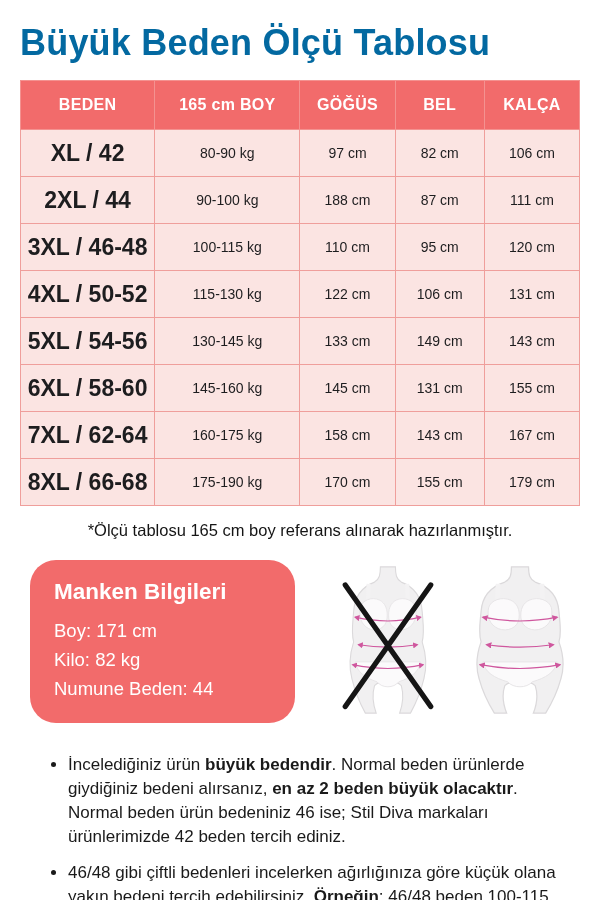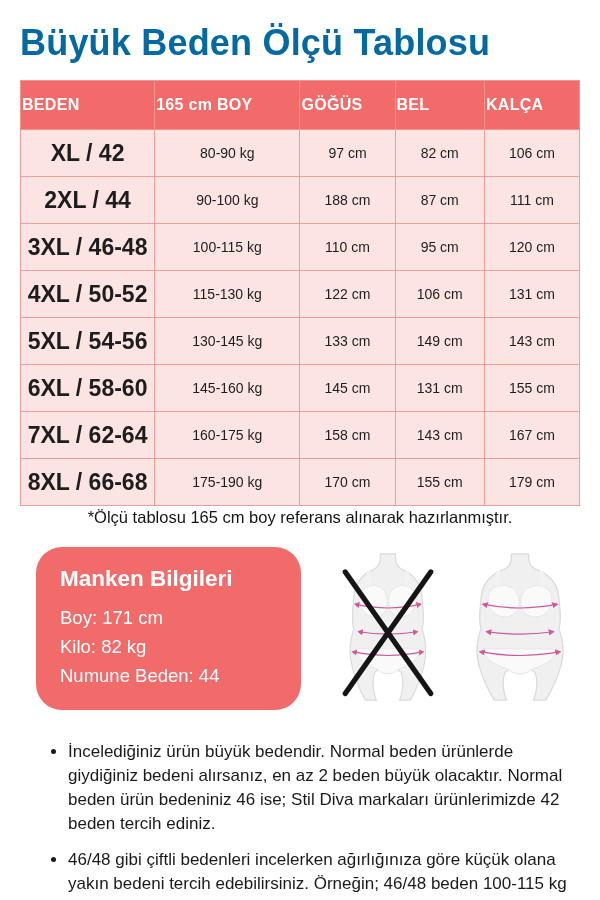--- a/index.html
+++ b/index.html
@@ -19,52 +19,52 @@
     width:560px;border-collapse:collapse;table-layout:fixed;
     border:1px solid #EF9E9B;
   }
   table.size-table col:nth-child(1){width:24%;}
   table.size-table col:nth-child(2){width:26%;}
   table.size-table col:nth-child(3){width:17%;}
   table.size-table col:nth-child(4){width:16%;}
   table.size-table col:nth-child(5){width:17%;}
   table.size-table th{
     background:#F26B6B;color:#ffffff;font-size:16px;font-weight:bold;
-    height:46px;text-align:left;border:1px solid #F49290;letter-spacing:.3px;
+    height:46px;text-align:center;border:1px solid #F49290;letter-spacing:.3px;
   }
   table.size-table td{
     background:#FBE4E2;font-size:14px;height:44px;text-align:center;
     border:1px solid #EF9E9B;color:#1d1d1f;
   }
   table.size-table td:first-child{font-weight:bold;font-size:23px;}
 
   .footnote{
-    text-align:center;font-size:16.5px;margin:2px 0 0;color:#151515;
+    text-align:center;font-size:16.5px;margin:15px 0 0;color:#151515;
   }
 
   .info-row{
-    display:flex;align-items:flex-start;margin:20px 5px 0 16px;
+    display:flex;align-items:flex-start;margin:20px 5px 0 10px;
   }
   .model-box{
     background:#F26B6B;color:#ffffff;border-radius:26px;
     padding:19px 24px 20px;width:217px;flex:0 0 auto;
   }
   .model-box h2{font-size:22.5px;margin:0 0 11px;font-weight:bold;}
   .model-box .kv{font-size:18.5px;line-height:29px;}
   .model-box .kv .b{font-weight:normal;}
 
   .figures{display:flex;gap:26px;margin-left:auto;margin-right:2px;padding-top:4px;}
   svg.figure{width:106px;height:152px;display:block;}
 
   ul.notes{
     margin:30px 12px 0 30px;padding:0 0 0 18px;
     font-size:17px;line-height:24px;color:#1a1a1a;
   }
   ul.notes li+li{margin-top:12px;}
-  .bold-seg{font-weight:normal;}
+  .bold-seg{font-weight:bold;}
 </style>
 </head>
 <body>
 
 <svg width="0" height="0" style="position:absolute" aria-hidden="true">
   <defs>
     <marker id="arr" viewBox="0 0 6 6" refX="4.5" refY="3" markerWidth="5" markerHeight="5" orient="auto-start-reverse">
       <path d="M0,0 L6,3 L0,6 Z" fill="#CF579E"></path>
     </marker>
     <g id="bodyfig">

